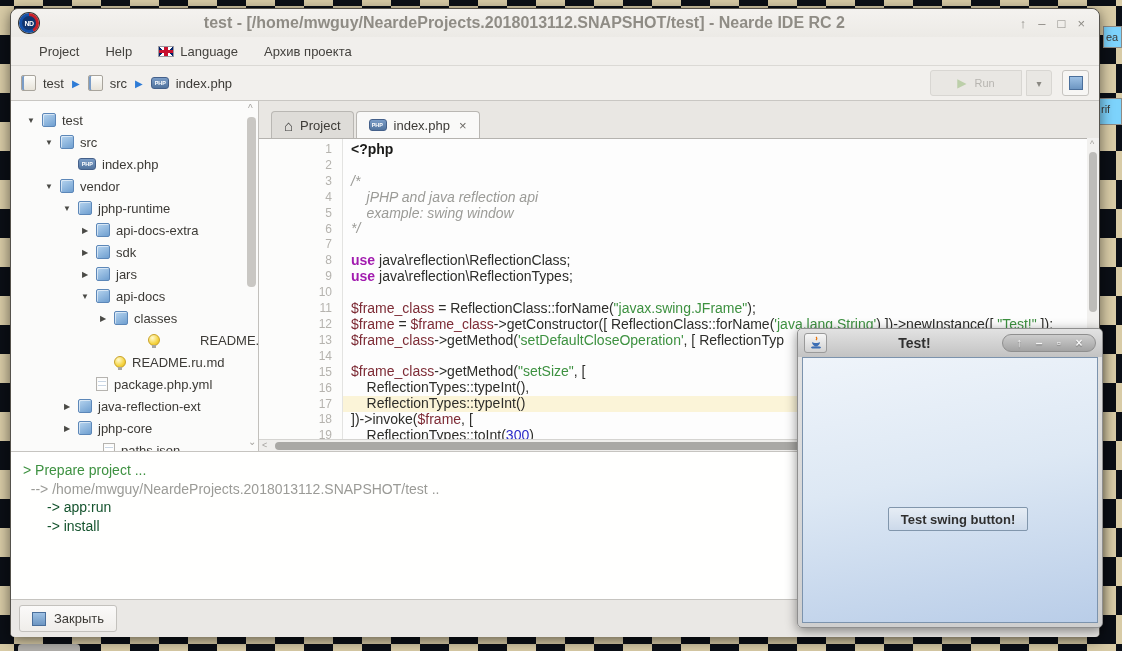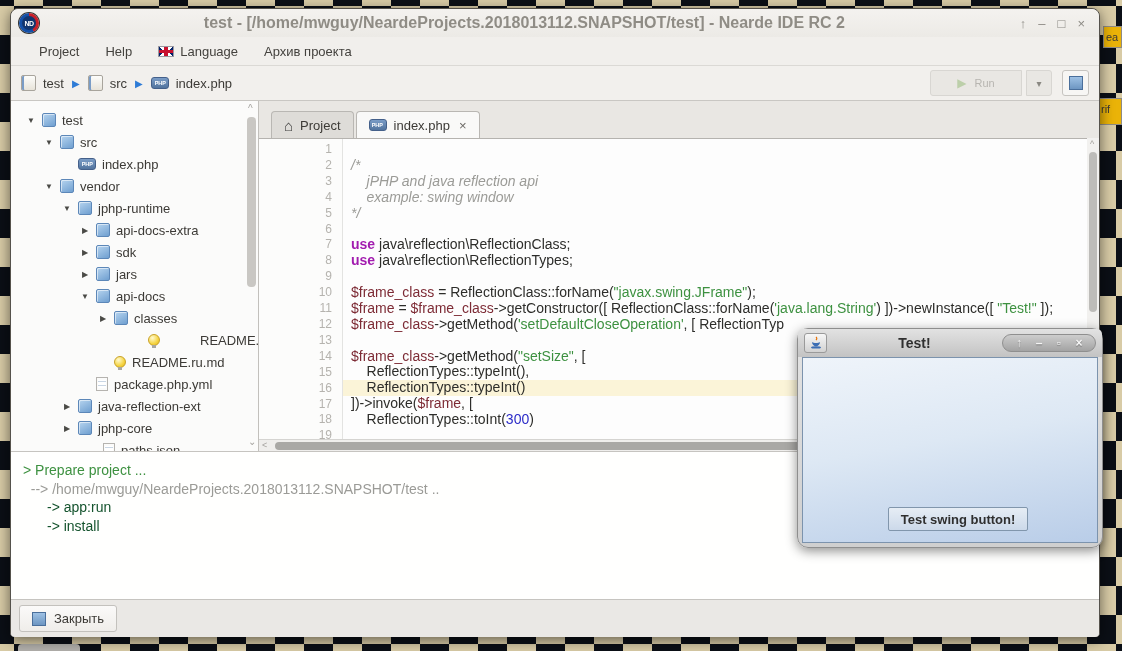--- a/index.html
+++ b/index.html
@@ -7,21 +7,21 @@
   body {
     font-family:"Liberation Sans", sans-serif;
     background:#0b0f16 repeating-conic-gradient(#d8cba6 0% 25%, #0b0f16 25% 50%);
     background-size:58px 58px;
     background-position:14px 6px;
     position:relative;
   }
   .abs { position:absolute; }
 
   
-  .frag { background:#eab308; color:#3c3a36; font-size:11px; padding:4px 2px; border:1px solid #8e8b85; }
+  .frag { background:#7dd3fc; color:#3c3a36; font-size:11px; padding:4px 2px; border:1px solid #8e8b85; }
   #frag-ea  { left:1103px; top:26px;  width:19px; height:22px; }
   #frag-rif { left:1098px; top:98px;  width:24px; height:27px; }
   #taskbar-pill { left:18px; top:644px; width:62px; height:7px; background:#b2b0ac; border-radius:4px 4px 0 0; }
 
   
   #ide {
     left:10px; top:8px; width:1090px; height:629px;
     background:#f1efec; border:1px solid #55524c;
     border-radius:8px 8px 4px 4px;
     box-shadow:0 3px 14px rgba(0,0,0,.55);
@@ -108,23 +108,23 @@
   .cl-green { color:#3d9140; }
   .cl-gray { color:#9b9b97; }
   .cl-dark { color:#14532d;margin-left:24px; }
 
   
   #statusbar { left:0; top:590px; right:0; height:38px; background:#eae8e5; border-top:1px solid #c6c4c0; display:flex; align-items:center; padding-left:8px; border-radius:0 0 4px 4px; }
   #close-button { height:27px; display:flex; align-items:center; gap:8px; padding:4px 12px; background:linear-gradient(#fbfaf9,#efedea); border:1px solid #c3c1bd; border-radius:3px; font-size:13px; color:#3c3a36; }
 
   
   #swing {
-    left:797px; top:328px; width:306px; height:220px;
+    left:797px; top:328px; width:306px; height:300px;
     background:linear-gradient(#e4e4e4,#cfcfcf);
-    border:1px solid #8e8e8e; border-radius:11px;
+    border:1px solid #8e8e8e; border-radius:5px;
     box-shadow:0 3px 12px rgba(0,0,0,.45);
     z-index:10;
   }
   #swing-titlebar { position:absolute; left:0; top:0; right:0; height:28px; display:flex; align-items:center; padding:0 6px; background:linear-gradient(#e2e2e2,#c3c3c3); border-radius:5px 5px 0 0; }
   #java-button { width:23px; height:20px; background:linear-gradient(#f7f7f7,#d2d2d2); border:1px solid #9a9a9a; border-radius:3px; display:flex; align-items:center; justify-content:center; }
   #swing-title { flex:1; text-align:center; font-size:14px; font-weight:bold; color:#2f2f2f; }
   #swing-controls { display:flex; align-items:center; gap:0; height:18px; padding:0 6px; border-radius:9px; background:linear-gradient(#cdcdcd,#a3a3a3); border:1px solid #8f8f8f; }
   #swing-controls span { color:#f5f5f5; font-size:12px; font-weight:bold; width:20px; text-align:center; text-shadow:0 1px 1px rgba(0,0,0,.35); }
   #swing-content { position:absolute; left:4px; top:28px; right:4px; bottom:4px; border:1px solid #7c93ad; background:linear-gradient(170deg,#eff4fa 0%, #dde8f4 45%, #b9cde8 100%); }
   #swing-button { position:absolute; left:77px; top:149px; width:140px; height:24px; background:linear-gradient(#e6edf5,#ccd9ea); border:1px solid #8196ac; border-radius:2px; font-size:13px; font-weight:bold; color:#2f2f2f; display:flex; align-items:center; justify-content:center; font-family:"Liberation Sans",sans-serif;margin-left:8px; }
@@ -321,20 +321,21 @@
             <div class="lnum">12</div>
             <div class="lnum">13</div>
             <div class="lnum">14</div>
             <div class="lnum">15</div>
             <div class="lnum">16</div>
             <div class="lnum">17</div>
             <div class="lnum">18</div>
             <div class="lnum">19</div>
           </div>
         <div id="code">
+            <div class="code-line"><span class="tk-b">&lt;?php</span></div>
             <div class="code-line"></div>
             <div class="code-line"><span class="tk-cm">/*</span></div>
             <div class="code-line"><span class="tk-cm">    jPHP and java reflection api</span></div>
             <div class="code-line"><span class="tk-cm">    example: swing window</span></div>
             <div class="code-line"><span class="tk-cm">*/</span></div>
             <div class="code-line"></div>
             <div class="code-line"><span class="tk-k">use</span><span class="tk-pl"> java\reflection\ReflectionClass;</span></div>
             <div class="code-line"><span class="tk-k">use</span><span class="tk-pl"> java\reflection\ReflectionTypes;</span></div>
             <div class="code-line"></div>
             <div class="code-line"><span class="tk-v">$frame_class</span><span class="tk-pl"> = ReflectionClass::forName(</span><span class="tk-s">"javax.swing.JFrame"</span><span class="tk-pl">);</span></div>

